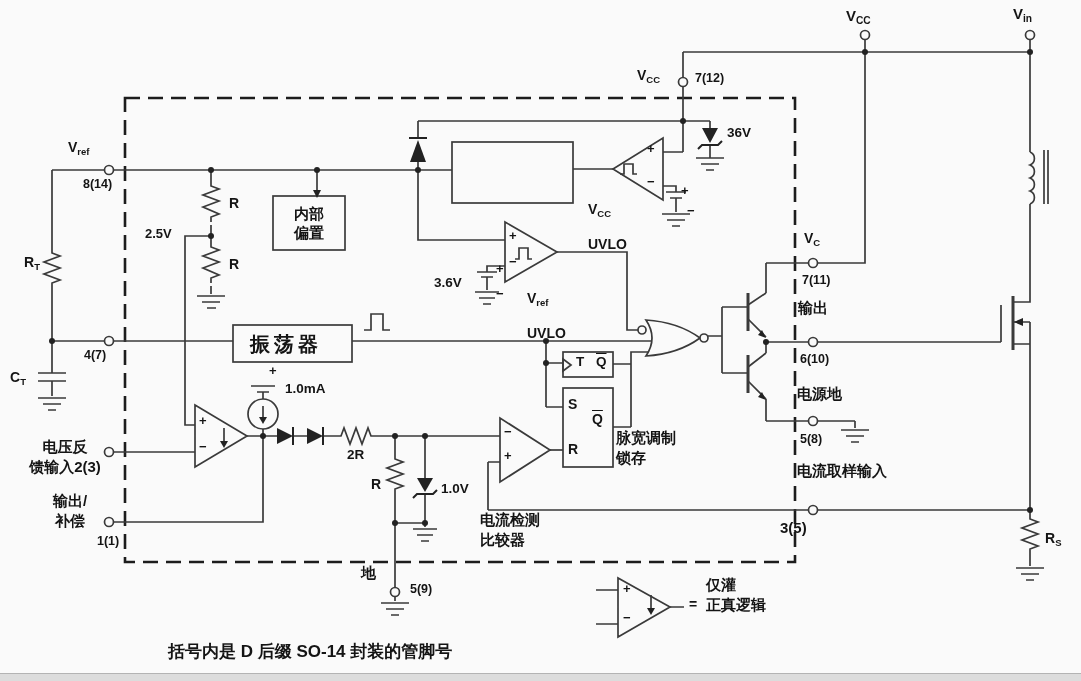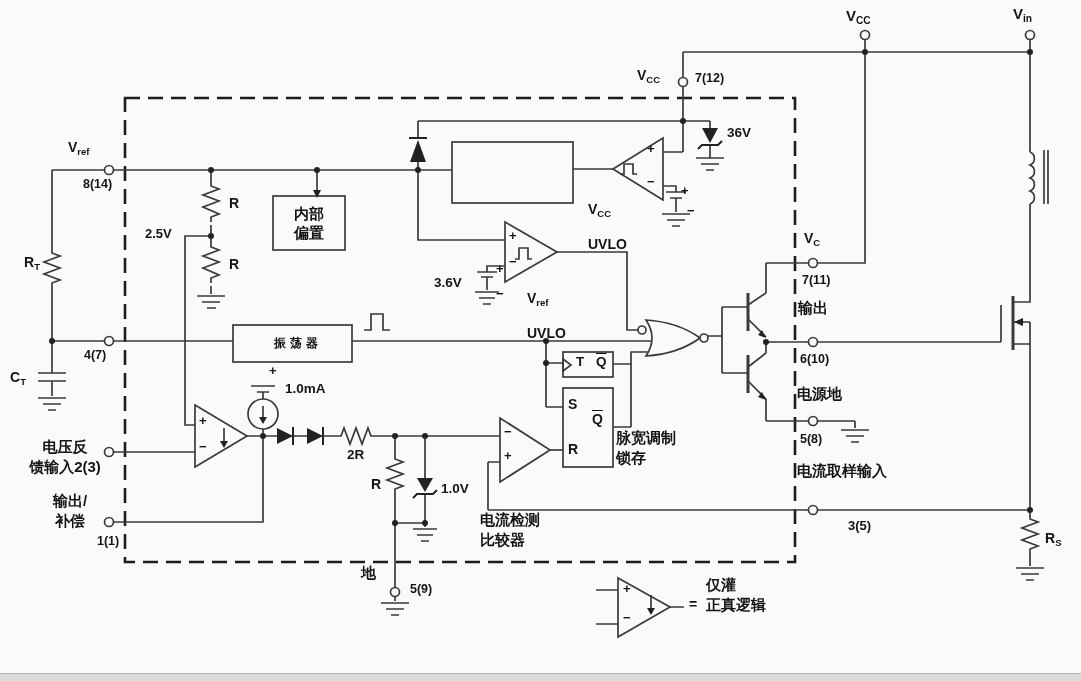--- a/index.html
+++ b/index.html
@@ -236,21 +236,21 @@
 <div class="lbl ctr" style="left:28px;top:491px;width:84px;font-size:15px">输出/
 补偿</div>
 <span class="lbl" style="left:97px;top:533px;font-size:12.5px">1(1)</span>
 
 <span class="lbl" style="left:145px;top:226px;font-size:13px">2.5V</span>
 <span class="lbl" style="left:229px;top:194px;font-size:14px">R</span>
 <span class="lbl" style="left:229px;top:255px;font-size:14px">R</span>
 
 <div class="lbl ctr" style="left:273px;top:196px;width:72px;height:54px;font-size:15px">内部
 偏置</div>
-<div class="lbl ctr" style="left:249px;top:325px;width:98px;height:37px;font-size:12px;letter-spacing:4px">振荡器</div>
+<div class="lbl ctr" style="left:237px;top:325px;width:98px;height:37px;font-size:20px;letter-spacing:4px">振荡器</div>
 
 <div class="lbl" style="left:588px;top:185px;font-size:14px;line-height:1.15">
   <div><span>V</span><span class="sub">CC</span></div>
   <div>UVLO</div>
 </div>
 <span class="lbl" style="left:727px;top:124px;font-size:13.5px">36V</span>
 
 <div class="lbl" style="left:527px;top:274px;font-size:14px;line-height:1.15">
   <div><span>V</span><span class="sub">ref</span></div>
   <div>UVLO</div>
@@ -273,32 +273,33 @@
 <span class="lbl ovl" style="left:592px;top:410px;font-size:14px">Q</span>
 <span class="lbl" style="left:568px;top:440px;font-size:14px">R</span>
 
 <span class="lbl" style="left:804px;top:229px;font-size:14px"><span>V</span><span class="sub">C</span></span>
 <span class="lbl" style="left:802px;top:272px;font-size:12.5px">7(11)</span>
 <span class="lbl" style="left:798px;top:298px;font-size:15px">输出</span>
 <span class="lbl" style="left:800px;top:351px;font-size:12.5px">6(10)</span>
 <span class="lbl" style="left:797px;top:384px;font-size:15px">电源地</span>
 <span class="lbl" style="left:800px;top:431px;font-size:12.5px">5(8)</span>
 <span class="lbl" style="left:797px;top:461px;font-size:15px">电流取样输入</span>
-<span class="lbl" style="left:848px;top:518px;font-size:13px">3(5)</span>
+<span class="lbl" style="left:780px;top:518px;font-size:15px">3(5)</span>
 
 <span class="lbl" style="left:1092px;top:302px;font-size:14px">Q1</span>
 <span class="lbl" style="left:1045px;top:529px;font-size:14px"><span>R</span><span class="sub">S</span></span>
 
 <span class="lbl" style="left:361px;top:563px;font-size:15px">地</span>
 <span class="lbl" style="left:410px;top:581px;font-size:12.5px">5(9)</span>
 
 <span class="lbl" style="left:689px;top:595px;font-size:14px">=</span>
 <div class="lbl" style="left:706px;top:575px;font-size:15px">仅灌
 正真逻辑</div>
 
+<div class="lbl" style="left:168px;top:641px;font-size:17px;font-weight:700">括号内是 D 后缀 SO-14 封装的管脚号</div>
 
 <span class="sign" style="left:199px;top:414px">+</span>
 <span class="sign" style="left:199px;top:440px">−</span>
 <span class="sign" style="left:504px;top:425px">−</span>
 <span class="sign" style="left:504px;top:449px">+</span>
 <span class="sign" style="left:647px;top:142px">+</span>
 <span class="sign" style="left:647px;top:175px">−</span>
 <span class="sign" style="left:509px;top:229px">+</span>
 <span class="sign" style="left:509px;top:255px">−</span>
 <span class="sign" style="left:623px;top:582px">+</span>

